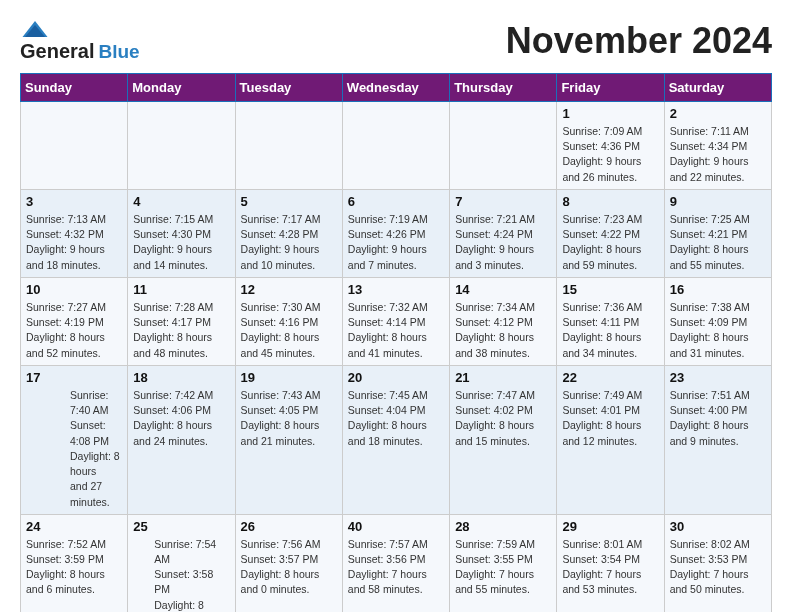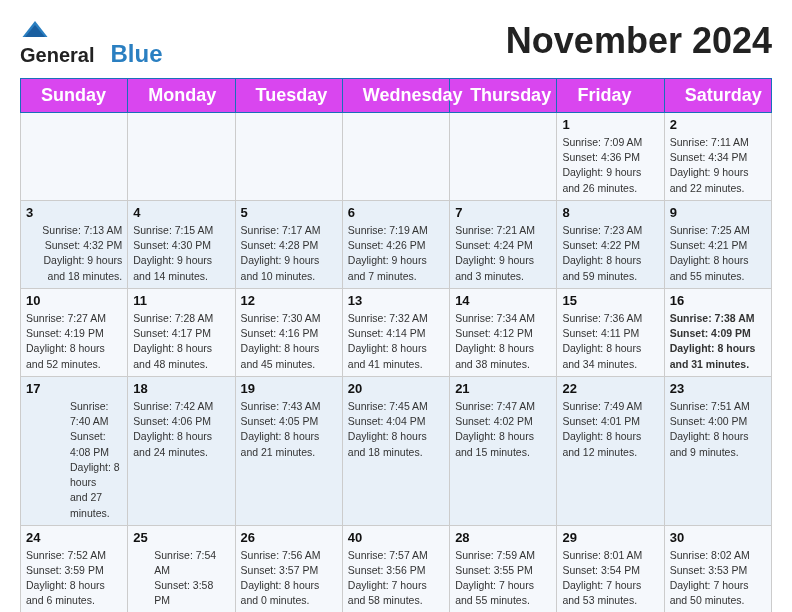--- a/index.html
+++ b/index.html
@@ -37,25 +37,25 @@
     .location {
       font-size: 16px;
       color: #444;
     }
     table {
       width: 100%;
       border-collapse: collapse;
       table-layout: fixed;
     }
     thead tr th {
-      background-color: #d946ef;
+      background-color: #701a75;
       color: #fff;
-      font-size: 18px;
+      font-size: 13px;
       font-weight: bold;
-      padding: 6px 20px;
+      padding: 6px 4px;
       text-align: left;
       border: 1px solid #1a6fba;
     }
     tbody tr td {
       vertical-align: top;
       border: 1px solid #ccc;
       padding: 4px 5px;
       font-size: 11px;
       color: #333;
       height: 88px;
@@ -81,23 +81,23 @@
   </style>
 </head>
 <body>
 
 <div class="header-area">
   <div class="logo">
     <svg class="logo-icon" viewBox="0 0 60 36">
       <polygon points="30,2 55,34 5,34" fill="#2a7fc1"></polygon>
       <polygon points="30,10 50,34 10,34" fill="#1a5fa0"></polygon>
     </svg>
-    <div style="display:flex;align-items:baseline;gap:16px;">
+    <div style="display:flex;align-items:baseline;gap:4px;">
       <span style="font-size:20px;font-weight:bold;color:#222;">General</span>
-      <span style="font-size:24px;font-weight:bold;color:#2a7fc1;">Blue</span>
+      <span style="font-size:19px;font-weight:bold;color:#2a7fc1;">Blue</span>
     </div>
   </div>
   <div class="title-area">
     <div class="month-title">November 2024</div>
   </div>
 </div>
 
 <table>
   <thead>
     <tr>
@@ -128,21 +128,21 @@
           <div class="day-number">2</div>
           <div class="day-info" style="white-space: pre-line;">Sunrise: 7:11 AM
 Sunset: 4:34 PM
 Daylight: 9 hours
 and 22 minutes.</div>
         </td>
       </tr>
       <tr>
         <td>
           <div class="day-number">3</div>
-          <div class="day-info" style="white-space: pre-line; text-align: right;">Sunrise: 7:13 AM
+          <div class="day-info" style="white-space: pre-line;">Sunrise: 7:13 AM
 Sunset: 4:32 PM
 Daylight: 9 hours
 and 18 minutes.</div>
         </td>
         <td>
           <div class="day-number">4</div>
           <div class="day-info" style="white-space: pre-line;">Sunrise: 7:15 AM
 Sunset: 4:30 PM
 Daylight: 9 hours
 and 14 minutes.</div>
@@ -221,21 +221,21 @@
         </td>
         <td>
           <div class="day-number">15</div>
           <div class="day-info" style="white-space: pre-line;">Sunrise: 7:36 AM
 Sunset: 4:11 PM
 Daylight: 8 hours
 and 34 minutes.</div>
         </td>
         <td>
           <div class="day-number">16</div>
-          <div class="day-info" style="white-space: pre-line; font-weight: bold;">Sunrise: 7:38 AM
+          <div class="day-info" style="white-space: pre-line;">Sunrise: 7:38 AM
 Sunset: 4:09 PM
 Daylight: 8 hours
 and 31 minutes.</div>
         </td>
       </tr>
       <tr>
         <td>
           <div class="day-number">17</div>
           <div class="day-info" style="white-space: pre-line; margin-left: 44px;">Sunrise: 7:40 AM
 Sunset: 4:08 PM

